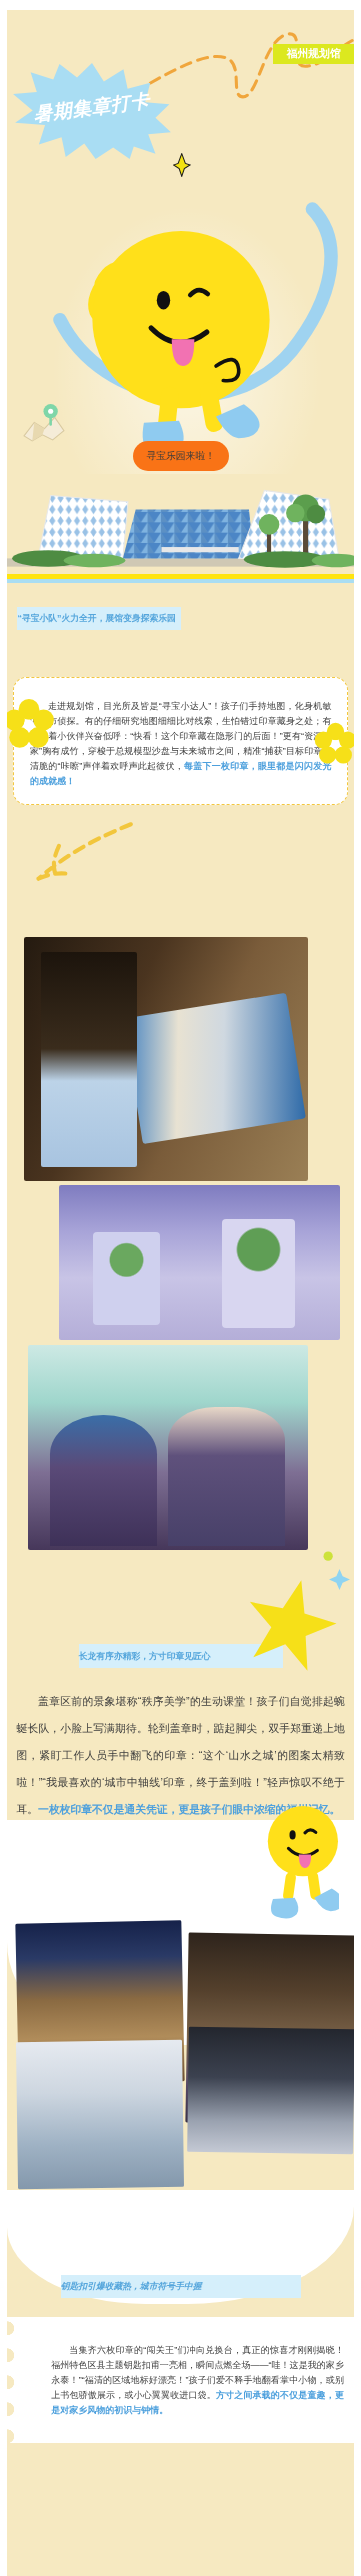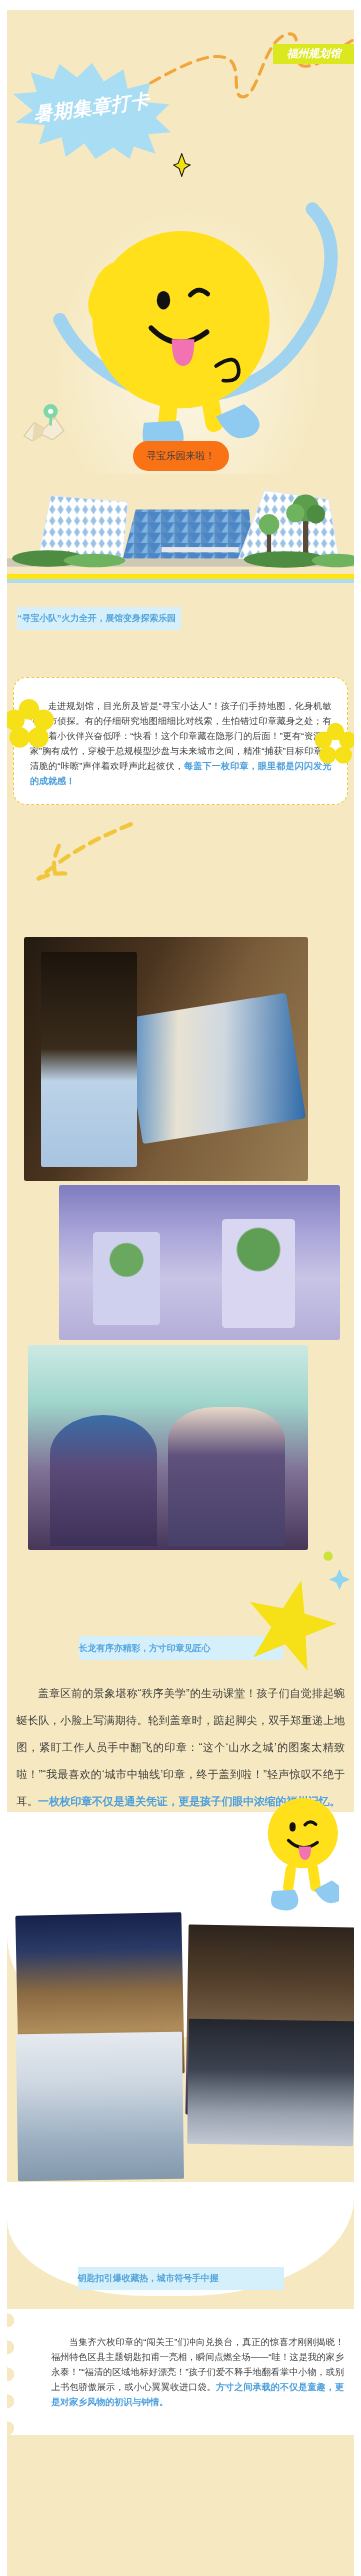--- a/index.html
+++ b/index.html
@@ -2,38 +2,38 @@
 <html style="font-size:8.2px"><head>
 <meta charset="utf-8">
 <style>
   html,body{margin:0;padding:0;background:#ffffff;}
   body{width:362px;height:3782px;overflow:hidden;position:relative;font-family:"Liberation Sans","DejaVu Sans",sans-serif;}
   .content{position:absolute;left:7.2px;top:10.3px;width:347px;height:3764px;background:#F6E9C1;overflow:hidden;}
   
   .hero{position:relative;width:100%;height:464px;overflow:hidden;}
   .rays{position:absolute;inset:0;background:radial-gradient(ellipse 60% 55% at 52% 78%, rgba(255,255,255,.6), rgba(255,255,255,0) 65%);}
   .hero-squiggle{position:absolute;right:0;top:9.3px;}
-  .badge{position:absolute;right:0;top:34px;width:81px;height:19.6px;background:#DCE81F;color:#fff;font-weight:bold;font-size:10.8px;text-align:center;line-height:19.6px;font-style:italic;}
+  .badge{position:absolute;right:0;top:34px;width:81px;height:19.6px;background:#DCE81F;color:#fff;font-weight:bold;font-size:10.8px;text-align:center;line-height:19.6px;}
   .starburst{position:absolute;left:5.2px;top:52px;width:160px;height:98px;}
   .starburst-label{position:absolute;left:14.4px;top:33px;width:129px;text-align:center;color:#fff;font-size:19px;font-weight:bold;font-style:italic;transform:rotate(-7deg);letter-spacing:0.5px;}
   .spark-small{position:absolute;left:166px;top:143px;}
   .mascot{position:absolute;left:50%;transform:translateX(-50%);bottom:15.5px;}
   .map-icon{position:absolute;left:14.4px;top:392px;}
   .bubble{position:absolute;left:50%;transform:translateX(-50%);bottom:3.1px;width:96px;height:30px;background:#f97316;border-radius:16.5px;text-align:center;line-height:30px;font-size:9.8px;color:#3c3c3c;}
   
   .para{margin:19.6px 9.3px 0 9.3px;font-size:10.8px;line-height:27px;color:#3d3d3d;text-align:justify;text-indent:2em;}
   .blue{color:#4DA0DD;font-weight:bold;}
   
   .building{display:block;margin:7.2px auto 0 auto;}
   .divider-y{height:4.6px;background:#FFE40F;}
   .divider-b{height:4.1px;background:#A9DDF2;}
   
   .h-box{background:#D5EFFB;color:#56A6DC;font-weight:bold;font-size:8.8px;text-align:left;height:23px;line-height:23px;}
   .h1-box{margin:24px 0 0 10.3px;width:164px;}
-  .h2-box{margin:8px auto;width:204px;height:24px;line-height:24px;}
+  .h2-box{margin:16px auto;width:204px;height:24px;line-height:24px;}
   
   .sec1{position:relative;height:260px;}
   .flower{position:absolute;}
   .dash-card{margin:47px 6.2px 0 6.2px;background:#fff;border:1.5px dashed #F3C73E;border-radius:13.4px;padding:20.6px 15.5px 15.5px 15.5px;box-sizing:border-box;}
   .dash-card p{margin:0;font-size:9px;line-height:15px;color:#3d3d3d;text-align:justify;text-indent:2em;}
   .arrow-doodle{margin:15.5px 0 0 15.5px;}
   
   .photo{display:block;border-radius:2.1px;}
   .ph1{margin:0 0 0 16.5px;width:284px;height:244px;background:linear-gradient(115deg,#241a10 0%,#4a3categorized 0%,#4a341f 35%,#7a5c3a 60%,#9a7f55 100%),#3a2a18;background:linear-gradient(115deg,#241a10 0%,#4a341f 35%,#7a5c3a 60%,#9a7f55 100%);position:relative;overflow:hidden;}
   .ph1::before{content:"";position:absolute;left:38%;top:28%;width:58%;height:52%;background:linear-gradient(100deg,#3f7fc0 0%,#e8e2d2 30%,#cfd8e0 55%,#2e6aa8 100%);transform:rotate(-9deg);border-radius:3.1px;}
@@ -47,21 +47,21 @@
   .star-block{position:relative;height:78px;}
   .grid-sec{position:relative;height:367px;}
   .cloud-big{position:absolute;left:0;top:-3.1px;width:100%;height:225px;background:#fff;border-radius:0 0 46% 36%/0 0 88px 103px;}
   .gp{position:absolute;border-radius:1.5px;overflow:hidden;}
   .phA{left:10.3px;top:99px;width:166px;height:161px;transform:rotate(-1.2deg);background:linear-gradient(180deg,#16224a 0%,#2a3a66 22%,#8a6a42 48%,#b08c5a 72%,#6a4e30 100%);}
   .phB{left:180px;top:111px;width:167px;height:190px;transform:rotate(1deg);background:linear-gradient(180deg,#2e241c 0%,#54402c 30%,#7a6248 55%,#564a68 80%,#3a3148 100%);}
   .phC{left:10.3px;top:218px;width:166px;height:147px;transform:rotate(-0.8deg);background:linear-gradient(180deg,#e6eaf0 0%,#cdd6e0 35%,#9fb2c4 70%,#8498ac 100%);}
   .phD{left:181px;top:205px;width:166px;height:125px;transform:rotate(0.8deg);background:linear-gradient(180deg,#23262e 0%,#3c4250 40%,#9aa2b0 75%,#c4c9d4 100%);}
   .mascot2{position:absolute;right:15.5px;top:-18.5px;}
   .blob2{position:relative;height:114px;background:#fff;border-radius:0 0 48% 40%/0 0 98px 77px;margin-top:0;}
-  .blob2 .h-box{position:absolute;left:50%;transform:translateX(-50%);bottom:6.2px;width:206px;}
+  .blob2 .h-box{position:absolute;left:50%;transform:translateX(-50%);bottom:6.2px;width:240px;font-style:italic;}
   
   .p4card{margin-top:13.4px;background:#fff;padding:26px 10.3px 5.2px 44px;box-sizing:border-box;width:347px;height:126px;position:relative;}
   .p4card::before{content:"";position:absolute;left:0;top:0;bottom:0;width:15.5px;background-image:radial-gradient(circle at 0 11.3px,#F6E9C1 6.7px,rgba(0,0,0,0) 7.2px);background-size:15.5px 27px;background-repeat:repeat-y;}
   .p4card p{margin:0;font-size:9px;line-height:15px;color:#3d3d3d;text-align:justify;text-indent:2em;}
 </style>
 </head>
 <body>
 
 <div class="content">
 

